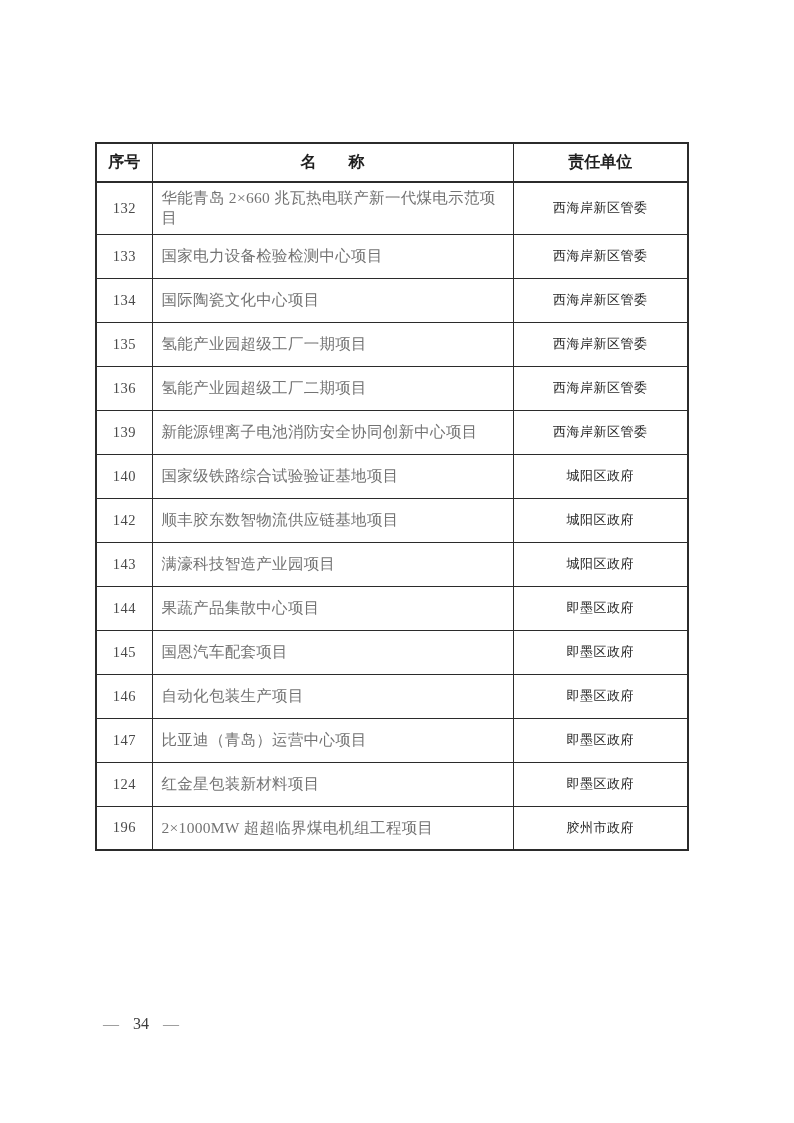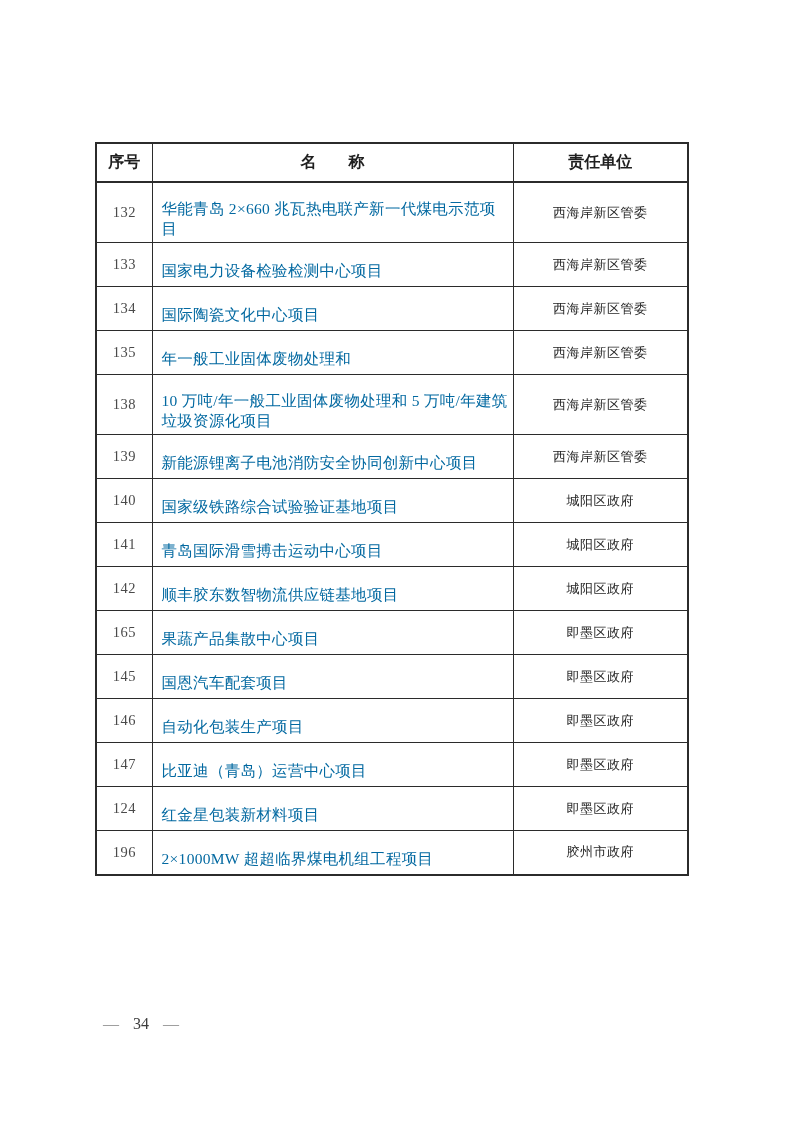--- a/index.html
+++ b/index.html
@@ -51,22 +51,22 @@
     font-size: 14.5px;
     color: #4a4a4a;
     letter-spacing: 0.5px;
     padding: 0;
     margin-left: 24px;
   }
   td.td-name {
     text-align: left;
     font-size: 15.5px;
     line-height: 20px;
-    color: #0369a1;
-    padding: 16px 4px 3px 9px;
+    color: #737373;
+    padding: 3px 4px 3px 9px;
     letter-spacing: 0.3px;
   }
   td.td-unit {
     text-align: center;
     font-size: 13px;
     color: #262626;
     letter-spacing: 0.5px;
     padding: 0;
   }
   .page-footer {
@@ -116,50 +116,50 @@
           <td class="td-name">国家电力设备检验检测中心项目</td>
           <td class="td-unit">西海岸新区管委</td>
         </tr>
         <tr>
           <td class="td-no">134</td>
           <td class="td-name">国际陶瓷文化中心项目</td>
           <td class="td-unit">西海岸新区管委</td>
         </tr>
         <tr>
           <td class="td-no">135</td>
-          <td class="td-name">年一般工业固体废物处理和</td>
+          <td class="td-name">氢能产业园超级工厂一期项目</td>
           <td class="td-unit">西海岸新区管委</td>
         </tr>
-        <tr class="tall">
-          <td class="td-no">138</td>
-          <td class="td-name">10 万吨/年一般工业固体废物处理和 5 万吨/年建筑垃圾资源化项目</td>
+        <tr>
+          <td class="td-no">136</td>
+          <td class="td-name">氢能产业园超级工厂二期项目</td>
           <td class="td-unit">西海岸新区管委</td>
         </tr>
         <tr>
           <td class="td-no">139</td>
           <td class="td-name">新能源锂离子电池消防安全协同创新中心项目</td>
           <td class="td-unit">西海岸新区管委</td>
         </tr>
         <tr>
           <td class="td-no">140</td>
           <td class="td-name">国家级铁路综合试验验证基地项目</td>
           <td class="td-unit">城阳区政府</td>
         </tr>
         <tr>
-          <td class="td-no">141</td>
-          <td class="td-name">青岛国际滑雪搏击运动中心项目</td>
-          <td class="td-unit">城阳区政府</td>
-        </tr>
-        <tr>
           <td class="td-no">142</td>
           <td class="td-name">顺丰胶东数智物流供应链基地项目</td>
           <td class="td-unit">城阳区政府</td>
         </tr>
         <tr>
-          <td class="td-no">165</td>
+          <td class="td-no">143</td>
+          <td class="td-name">满濠科技智造产业园项目</td>
+          <td class="td-unit">城阳区政府</td>
+        </tr>
+        <tr>
+          <td class="td-no">144</td>
           <td class="td-name">果蔬产品集散中心项目</td>
           <td class="td-unit">即墨区政府</td>
         </tr>
         <tr>
           <td class="td-no">145</td>
           <td class="td-name">国恩汽车配套项目</td>
           <td class="td-unit">即墨区政府</td>
         </tr>
         <tr>
           <td class="td-no">146</td>

